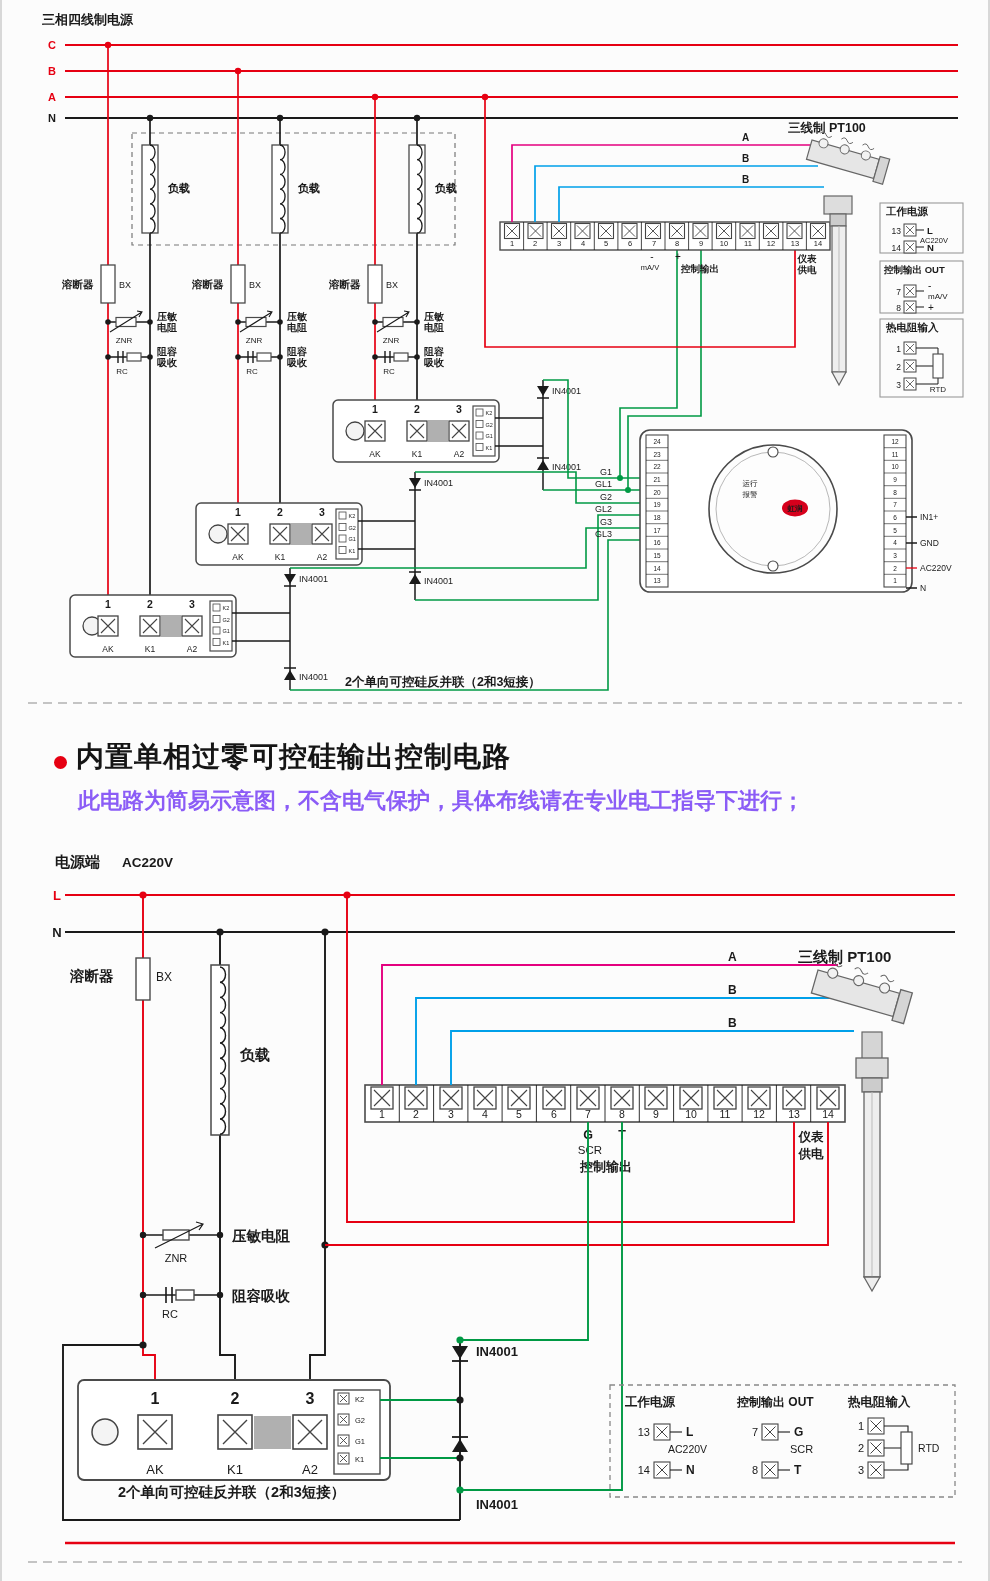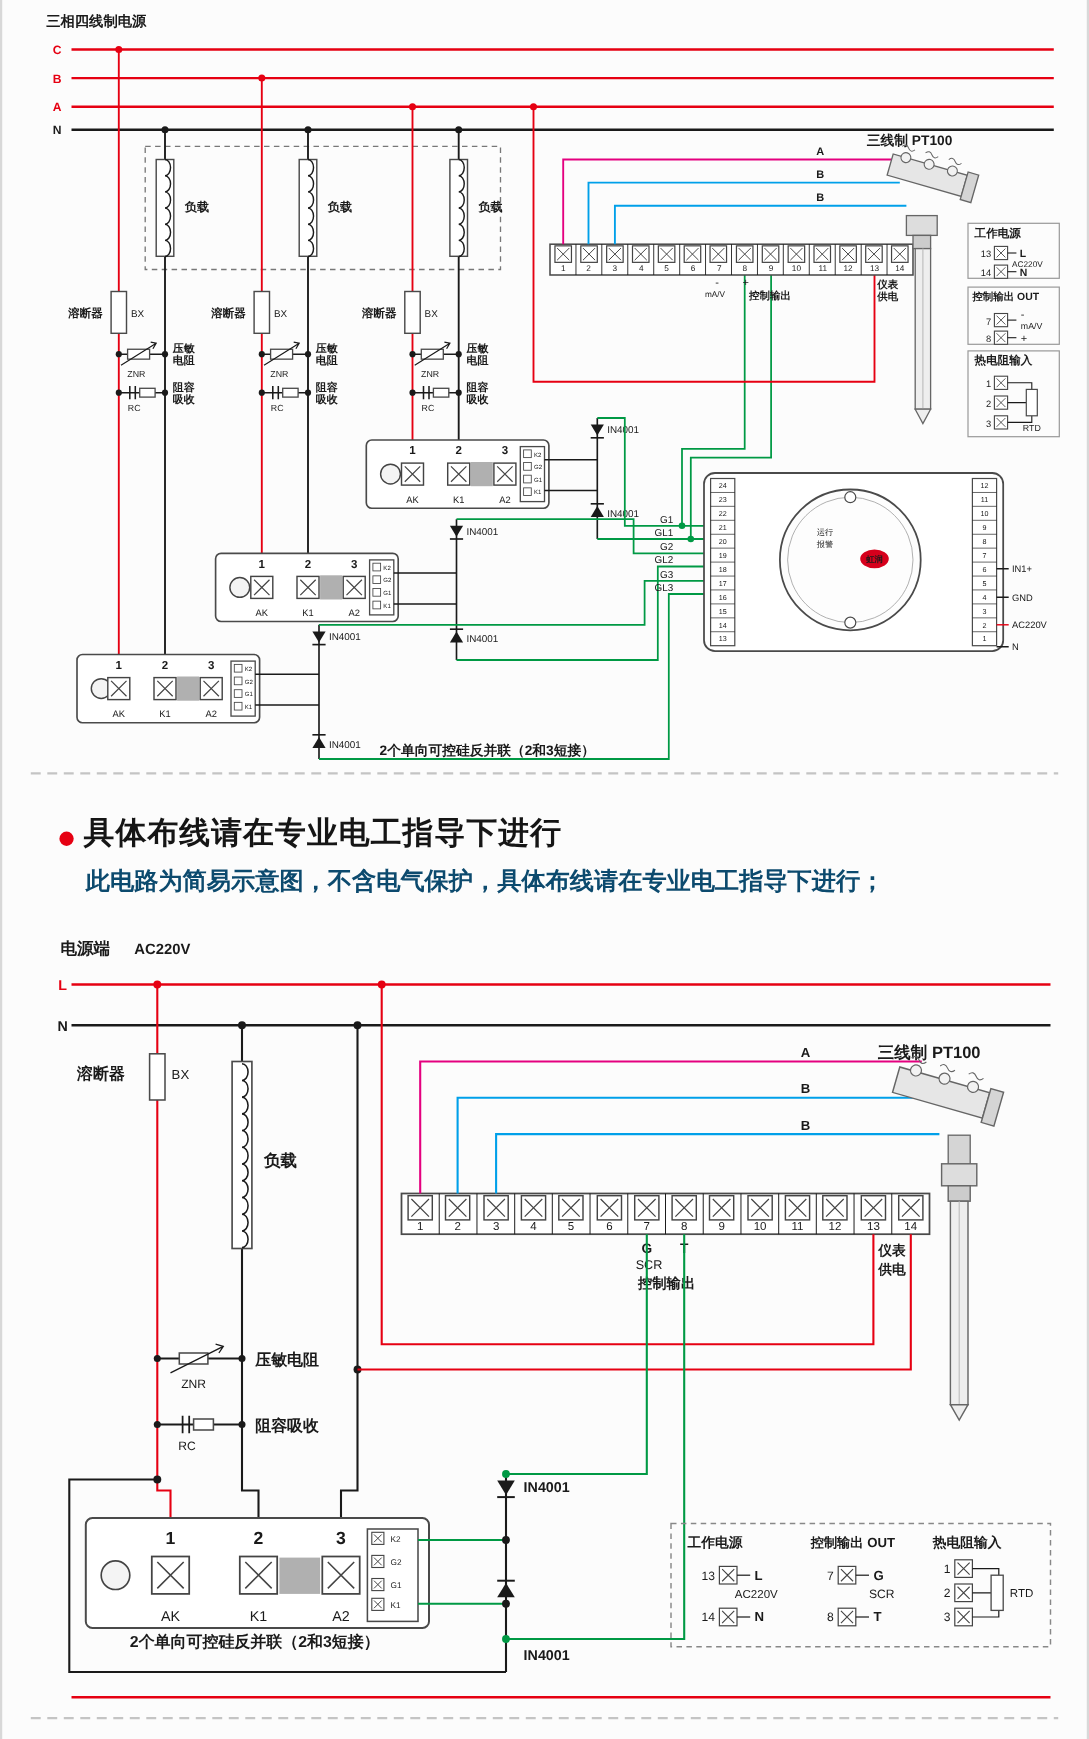--- a/index.html
+++ b/index.html
@@ -15,21 +15,21 @@
   .wm{stroke:#e4007f;fill:none;}
   .wb{stroke:#00a0e9;fill:none;}
   .box{fill:#ffffff;stroke:#4a4a4a;}
   .gray{fill:#b0b0b0;stroke:none;}
   .jr{fill:#e60012;}
   .jk{fill:#1a1a1a;}
   .jg{fill:#009944;}
   #heading{position:absolute;left:48px;top:738px;width:900px;}
   #heading .bullet{position:absolute;left:6px;top:18px;width:13px;height:13px;border-radius:50%;background:#e60012;}
   #heading .h-title{margin:0 0 0 28px;font-size:28px;font-weight:bold;color:#151515;letter-spacing:1px;}
-  #heading .h-sub{margin:10px 0 0 30px;font-size:22px;font-weight:bold;color:#0c4a6e;}
+  #heading .h-sub{margin:10px 0 0 30px;font-size:22px;font-weight:bold;color:#8b5cf6;}
 </style>
 </head>
 <body>
 
 <div class="edge" style="left:0"></div>
 <div class="edge" style="left:988px"></div>
 
 <svg width="990" height="710" style="position:absolute;left:0;top:0">
   <defs>
     <g id="scr15">
@@ -419,21 +419,21 @@
     <rect x="933" y="354" width="10" height="24" class="box" stroke-width="1.1"></rect>
     <text x="938" y="392" font-size="8" text-anchor="middle">RTD</text>
   </g>
 
   <text x="345" y="686" font-size="12.5" class="b">2个单向可控硅反并联（2和3短接）</text>
   <path d="M28,703 H962" stroke="#c4c4c4" stroke-width="2" stroke-dasharray="9 6" fill="none"></path>
 </svg>
 
 <div id="heading">
   <div class="bullet"></div>
-  <h1 class="h-title">具体布线请在专业电工指导下进行</h1>
+  <h1 class="h-title">内置单相过零可控硅输出控制电路</h1>
   <p class="h-sub">此电路为简易示意图，不含电气保护，具体布线请在专业电工指导下进行；</p>
 </div>
 
 <svg width="990" height="741" style="position:absolute;left:0;top:840px">
   <defs>
     <g id="scr22">
         <rect width="22" height="22" fill="#fff" stroke="#444" stroke-width="1.3"></rect>
         <path d="M3,3 L19,19 M19,3 L3,19" stroke="#444" stroke-width="1.1" fill="none"></path>
       </g>
     <g id="scr34">

